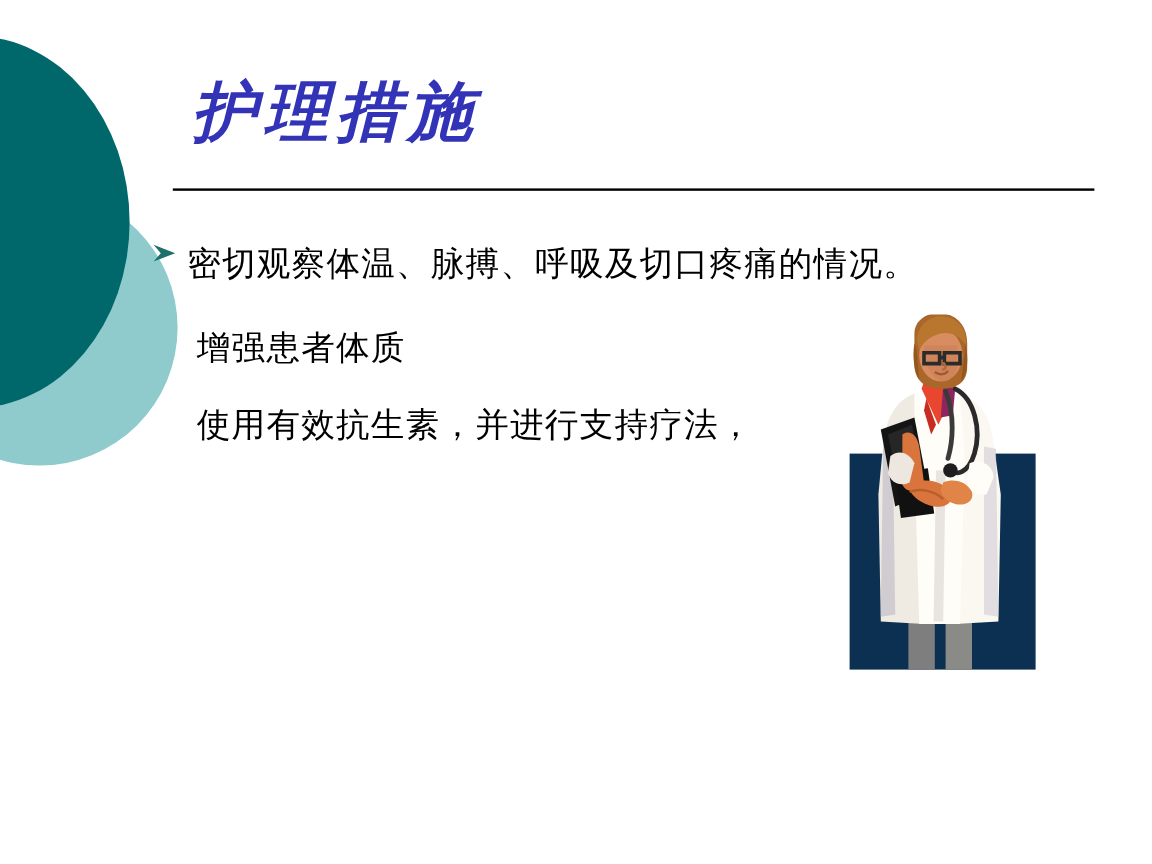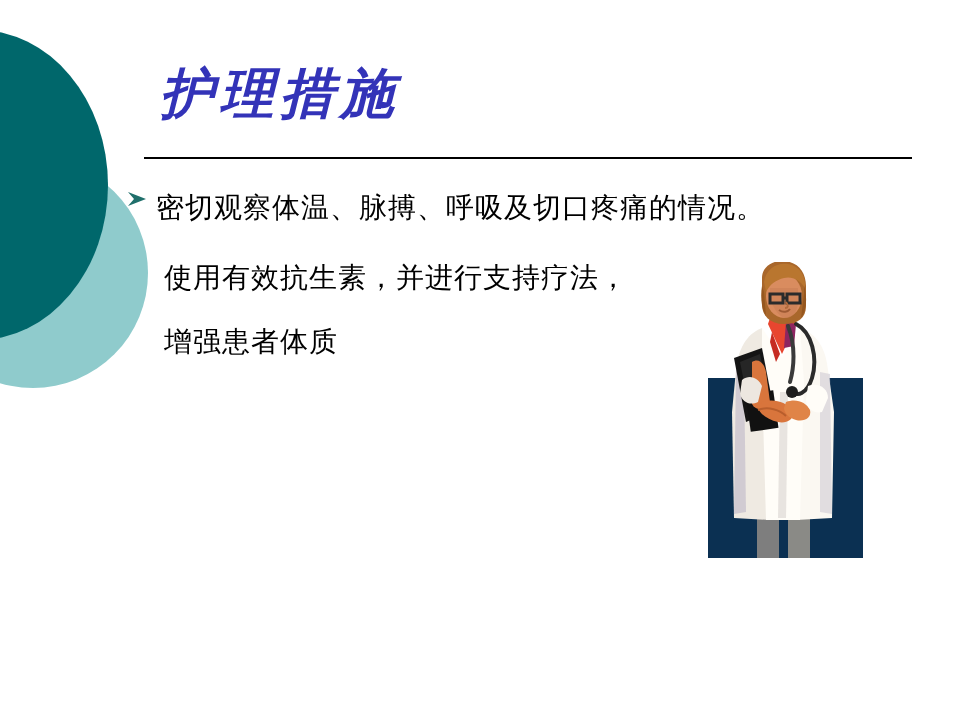--- a/index.html
+++ b/index.html
@@ -58,21 +58,21 @@
     top: 157px;
     width: 768px;
     height: 0;
     border-top: 2px solid #000000;
   }
 
   
   #body {
     position: absolute;
     left: 126px;
-    top: 176px;
+    top: 188px;
     width: 800px;
   }
   .bullet-row {
     display: flex;
     align-items: flex-start;
     margin-bottom: 6px;
   }
   .bullet-marker {
     flex: 0 0 auto;
     width: 30px;
@@ -123,22 +123,22 @@
 
     <div class="bullet-row">
       <span class="bullet-marker">
         <svg width="22" height="18" viewBox="0 0 22 18" aria-hidden="true">
           <path d="M2 2 L20 9 L2 16 L8 9 Z" fill="#1F6F6B"></path>
         </svg>
       </span>
       <span class="bullet-text">密切观察体温、脉搏、呼吸及切口疼痛的情况。</span>
     </div>
 
+    <div class="cont-line">增强患者体质</div>
     <div class="cont-line">使用有效抗生素，并进行支持疗法，</div>
-    <div class="cont-line">增强患者体质</div>
 
   </div>
 
   <div id="doctor-image">
     <svg width="172" height="302" viewBox="0 0 172 302" aria-hidden="true">
 
       <rect x="8" y="116" width="155" height="180" fill="#0B3052"></rect>
 
       <rect x="57" y="246" width="22" height="50" fill="#7E7E7E"></rect>
       <rect x="88" y="246" width="22" height="50" fill="#8A8A86"></rect>

